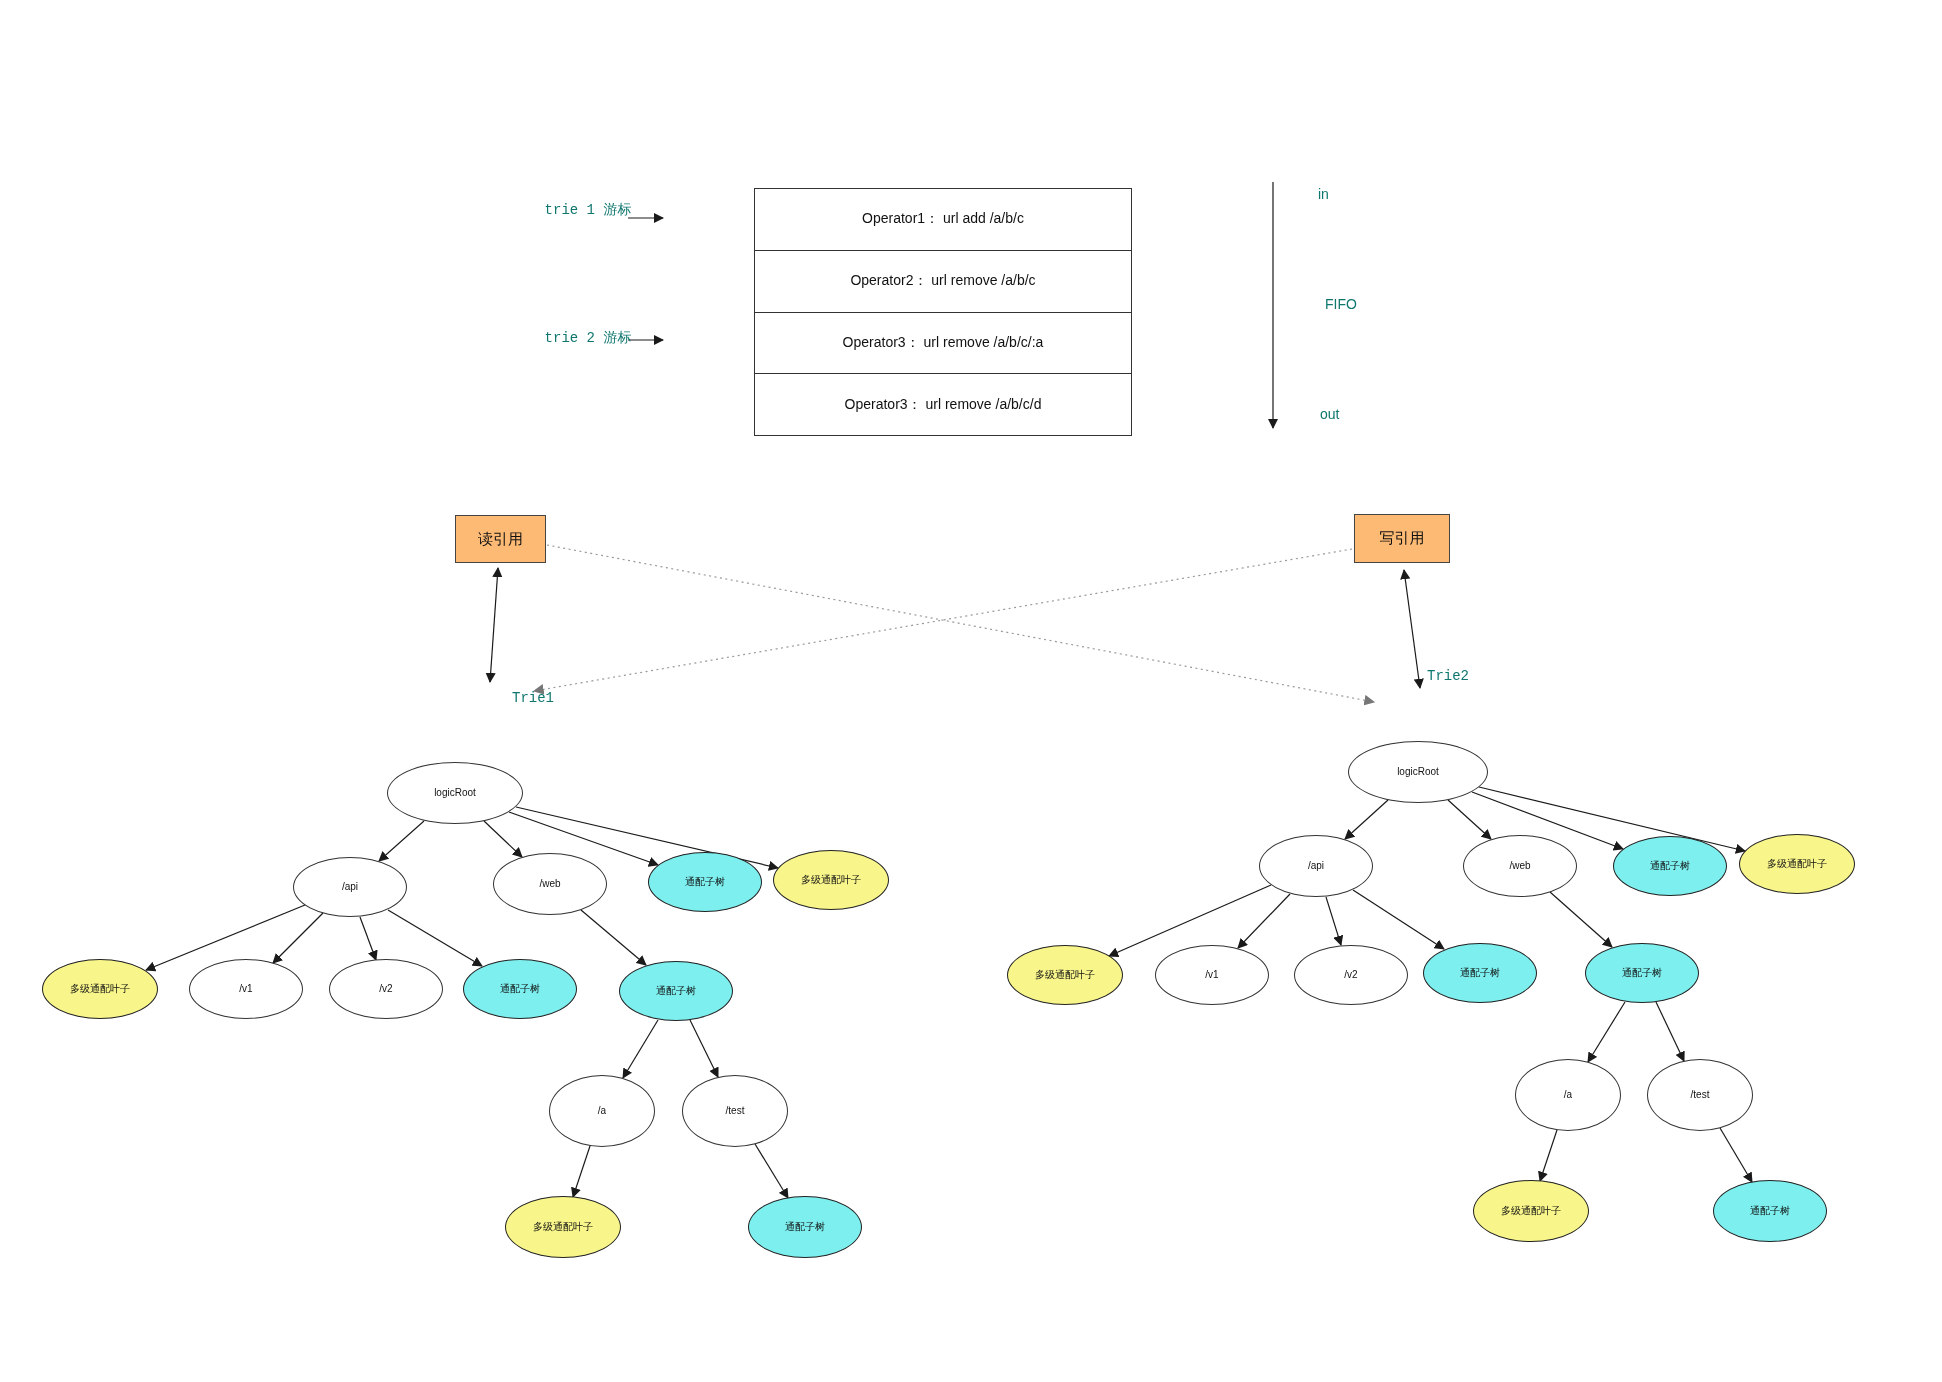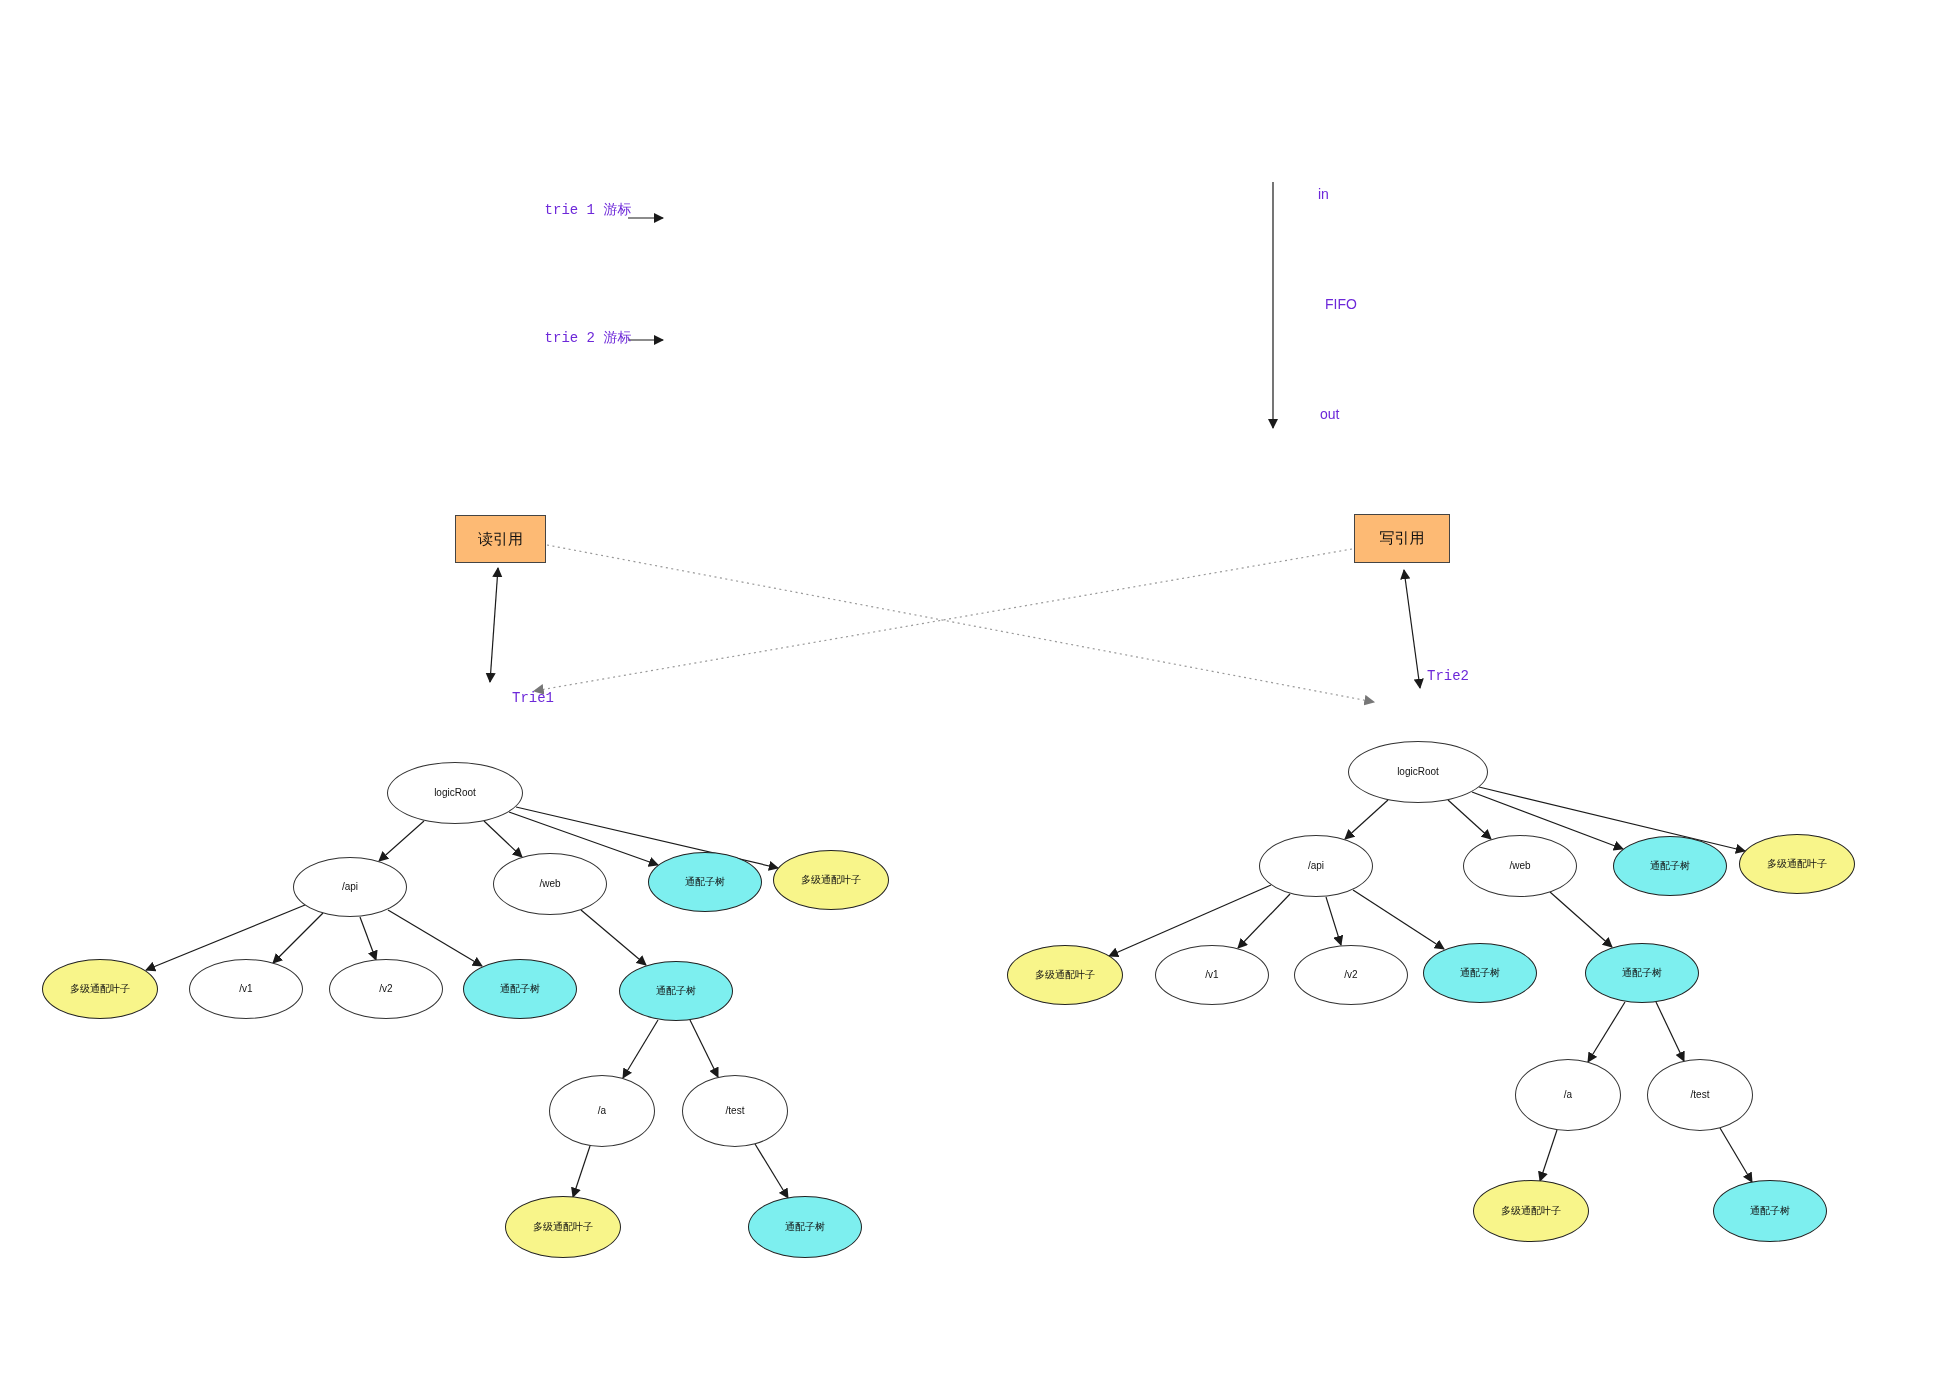--- a/index.html
+++ b/index.html
@@ -1,21 +1,21 @@
 <!DOCTYPE html>
 <html style="--wildcard-fill: #7DEFEF; --leaf-fill: #F8F58A; --line: #1a1a1a; --dotted-line: #999999;"><head>
 <meta charset="utf-8">
 <style>
   html,body{margin:0;padding:0;background:#fff;}
   .canvas{
     position:relative;width:1942px;height:1382px;background:#fff;
     font-family:"Liberation Sans", sans-serif;color:#111;overflow:hidden;
   }
   .edges{position:absolute;left:0;top:0;}
-  .lbl{position:absolute;font-size:14px;line-height:1.2;white-space:pre;color:#6d28d9;padding-left:25px;}
+  .lbl{position:absolute;font-size:14px;line-height:1.2;white-space:pre;color:#0f766e;padding-left:25px;}
   .lbl.center{text-align:center;font-family:Liberation Mono, monospace;}
   .qtable{
     position:absolute;left:754px;top:188px;width:378px;height:248px;
     border:1px solid #333;display:flex;flex-direction:column;background:#fff;box-sizing:border-box;
   }
   .qrow{
     flex:1;display:flex;align-items:center;justify-content:center;
     font-size:14px;border-bottom:1px solid #333;
   }
   .qrow:last-child{border-bottom:none;}
@@ -88,20 +88,26 @@
       <line x1="1625" y1="1002" x2="1588" y2="1062" marker-end="url(#arr)"></line>
       <line x1="1656" y1="1002" x2="1684" y2="1061" marker-end="url(#arr)"></line>
       <line x1="1557" y1="1130" x2="1540" y2="1181" marker-end="url(#arr)"></line>
       <line x1="1720" y1="1128" x2="1752" y2="1182" marker-end="url(#arr)"></line>
     </g>
   </svg>
 
   <div class="lbl center" style="left:507px;top:202px;width:112px;">trie 1 游标</div>
   <div class="lbl center" style="left:507px;top:330px;width:112px;">trie 2 游标</div>
 
+  <div class="qtable">
+    <div class="qrow">Operator1： url add /a/b/c</div>
+    <div class="qrow">Operator2： url remove /a/b/c</div>
+    <div class="qrow">Operator3： url remove /a/b/c/:a</div>
+    <div class="qrow">Operator3： url remove /a/b/c/d</div>
+  </div>
 
   <div class="lbl" style="left:1293px;top:186px;">in</div>
   <div class="lbl" style="left:1300px;top:296px;">FIFO</div>
   <div class="lbl" style="left:1295px;top:406px;">out</div>
 
   <div class="refbox" style="left:455px;top:515px;width:91px;height:48px;">读引用</div>
   <div class="refbox" style="left:1354px;top:514px;width:96px;height:49px;">写引用</div>
 
   <div class="lbl center" style="left:478px;top:690px;width:60px;">Trie1</div>
   <div class="lbl center" style="left:1393px;top:668px;width:60px;">Trie2</div>

